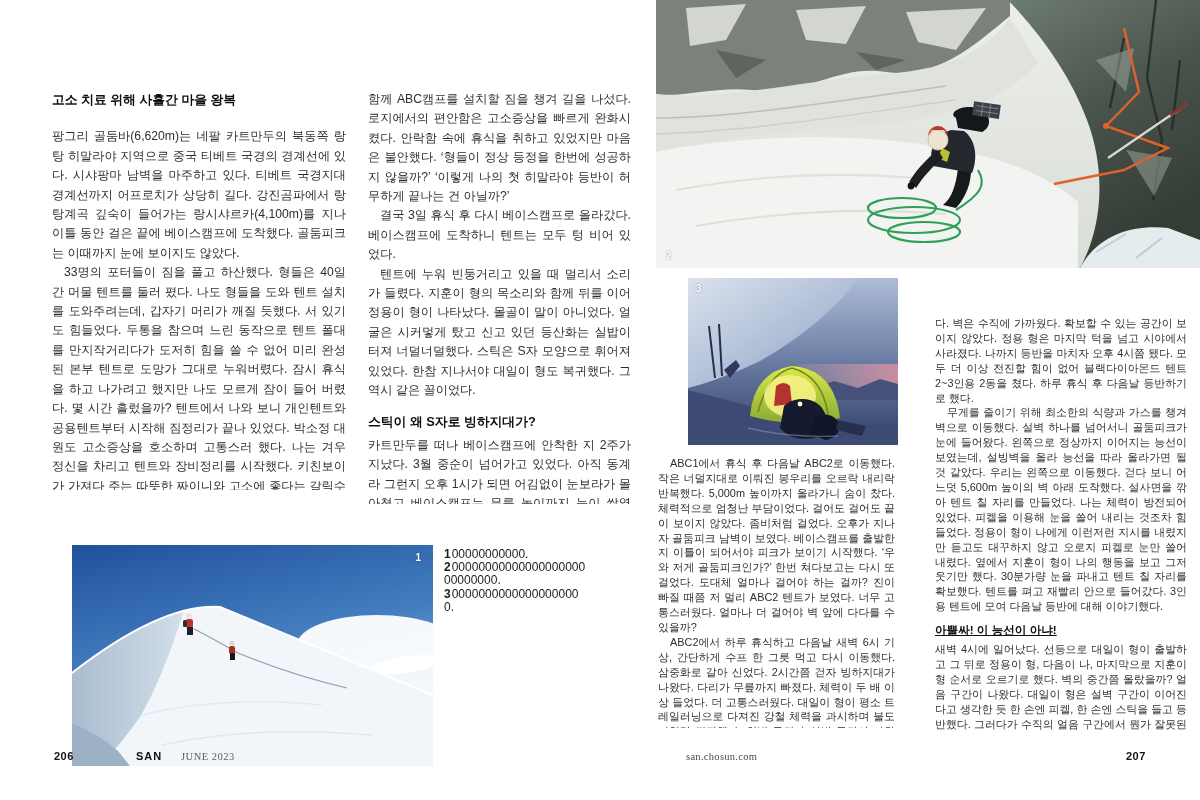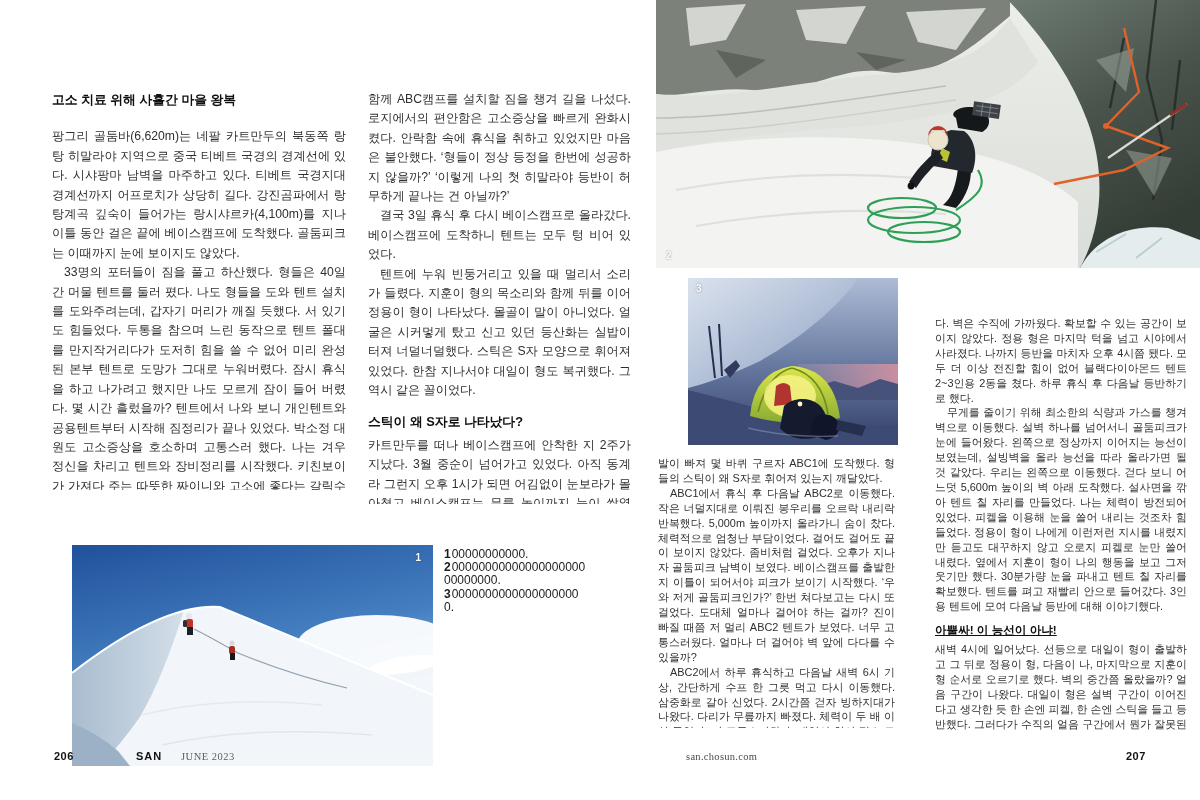--- a/index.html
+++ b/index.html
@@ -36,21 +36,21 @@
     <h3 class="sub">고소 치료 위해 사흘간 마을 왕복</h3>
     <p>팡그리 골둠바(6,620m)는 네팔 카트만두의 북동쪽 랑탕 히말라야 지역으로 중국 티베트 국경의 경계선에 있다. 시샤팡마 남벽을 마주하고 있다. 티베트 국경지대 경계선까지 어프로치가 상당히 길다. 강진곰파에서 랑탕계곡 깊숙이 들어가는 랑시샤르카(4,100m)를 지나 이틀 동안 걸은 끝에 베이스캠프에 도착했다. 골둠피크는 이때까지 눈에 보이지도 않았다.</p>
     <p class="ind">33명의 포터들이 짐을 풀고 하산했다. 형들은 40일간 머물 텐트를 둘러 폈다. 나도 형들을 도와 텐트 설치를 도와주려는데, 갑자기 머리가 깨질 듯했다. 서 있기도 힘들었다. 두통을 참으며 느린 동작으로 텐트 폴대를 만지작거리다가 도저히 힘을 쓸 수 없어 미리 완성된 본부 텐트로 도망가 그대로 누워버렸다. 잠시 휴식을 하고 나가려고 했지만 나도 모르게 잠이 들어 버렸다. 몇 시간 흘렀을까? 텐트에서 나와 보니 개인텐트와 공용텐트부터 시작해 짐정리가 끝나 있었다. 박소정 대원도 고소증상을 호소하며 고통스러 했다. 나는 겨우 정신을 차리고 텐트와 장비정리를 시작했다. 키친보이가 가져다 주는 따뜻한 짜이니와 고소에 좋다는 갈릭수프를 마시며 베이스캠프에 적응하기 시작했다.</p>
 
   </section>
 
   <section class="col c12" style="left:368px;top:90px;width:263px;height:414px;">
     <p>함께 ABC캠프를 설치할 짐을 챙겨 길을 나섰다. 로지에서의 편안함은 고소증상을 빠르게 완화시켰다. 안락함 속에 휴식을 취하고 있었지만 마음은 불안했다. ‘형들이 정상 등정을 한번에 성공하지 않을까?’ ‘이렇게 나의 첫 히말라야 등반이 허무하게 끝나는 건 아닐까?’</p>
     <p class="ind">결국 3일 휴식 후 다시 베이스캠프로 올라갔다. 베이스캠프에 도착하니 텐트는 모두 텅 비어 있었다.</p>
     <p class="ind">텐트에 누워 빈둥거리고 있을 때 멀리서 소리가 들렸다. 지훈이 형의 목소리와 함께 뒤를 이어 정용이 형이 나타났다. 몰골이 말이 아니었다. 얼굴은 시커멓게 탔고 신고 있던 등산화는 실밥이 터져 너덜너덜했다. 스틱은 S자 모양으로 휘어져 있었다. 한참 지나서야 대일이 형도 복귀했다. 그 역시 같은 꼴이었다.</p>
-    <h3 class="sub mid">스틱이 왜 S자로 나타났다?</h3>
+    <h3 class="sub mid">스틱이 왜 S자로 빙하지대가?</h3>
     <p>카트만두를 떠나 베이스캠프에 안착한 지 2주가 지났다. 3월 중순이 넘어가고 있었다. 아직 동계라 그런지 오후 1시가 되면 어김없이 눈보라가 몰아쳤고 베이스캠프는 무릎 높이까지 눈이 쌓였다. 형들도 이렇게 눈이 많이 오는 날씨는 처음이라며 동계시즌 등반은 험난하다고 말했다.</p>
 
   </section>
 
   <figure class="photo" style="left:72px;top:545px;width:361px;height:221px;margin:0;">
     <svg width="361" height="221" viewBox="0 0 361 221">
       <defs>
         <linearGradient id="sky1" x1="0" y1="0" x2="0.35" y2="1">
           <stop offset="0" stop-color="#20519c"></stop>
             <stop offset="0.55" stop-color="#447ec0"></stop>
@@ -183,21 +183,20 @@
       <path d="M96,128 C104,120 120,118 130,126 C140,134 142,150 132,158 C116,164 100,160 92,150 Z" fill="#151a2e"></path>
       <path d="M126,140 C134,134 146,136 150,144 C154,152 148,160 138,162 L122,156 Z" fill="#10152a"></path>
       <circle cx="112" cy="126" r="2.4" fill="#fff8c8"></circle>
       <path d="M150,142 l28,6 l-4,10 l-26,-6 Z" fill="#25304f"></path>
       <path d="M60,150 Q100,160 150,158" stroke="#8fa0c4" stroke-width="1.4" fill="none" opacity="0.5"></path>
     </svg>
     <span class="pnum" style="left:8px;top:6px;">3</span>
   </figure>
 
   <section class="col c34" style="left:658px;top:456px;width:237px;height:272px;">
-    <p>발이 빠져 몇 바퀴 구르자 ABC1에 도착했다. 형들의 스틱이 왜 S자로 휘어져 있는지 깨달았다.</p>
     <p class="ind">ABC1에서 휴식 후 다음날 ABC2로 이동했다. 작은 너덜지대로 이뤄진 봉우리를 오르락 내리락 반복했다. 5,000m 높이까지 올라가니 숨이 찼다. 체력적으로 엄청난 부담이었다. 걸어도 걸어도 끝이 보이지 않았다. 좀비처럼 걸었다. 오후가 지나자 골둠피크 남벽이 보였다. 베이스캠프를 출발한 지 이틀이 되어서야 피크가 보이기 시작했다. ‘우와 저게 골둠피크인가?’ 한번 쳐다보고는 다시 또 걸었다. 도대체 얼마나 걸어야 하는 걸까? 진이 빠질 때쯤 저 멀리 ABC2 텐트가 보였다. 너무 고통스러웠다. 얼마나 더 걸어야 벽 앞에 다다를 수 있을까?</p>
     <p class="ind">ABC2에서 하루 휴식하고 다음날 새벽 6시 기상, 간단하게 수프 한 그릇 먹고 다시 이동했다. 삼중화로 갈아 신었다. 2시간쯤 걷자 빙하지대가 나왔다. 다리가 무릎까지 빠졌다. 체력이 두 배 이상 들었다. 더 고통스러웠다. 대일이 형이 평소 트레일러닝으로 다져진 강철 체력을 과시하며 불도저처럼 전진했다. 청빙 구간과 설벽 구간이 나왔다. 정용 형이 먼저 나갔다. 우리는 고개를 눈 속에 처박고 가쁜 숨을 몰아쉬었다.</p>
 
   </section>
 
   <section class="col c34" style="left:903px;top:316px;width:252px;height:414px;margin-left:32px;">
     <p>다. 벽은 수직에 가까웠다. 확보할 수 있는 공간이 보이지 않았다. 정용 형은 마지막 턱을 넘고 시야에서 사라졌다. 나까지 등반을 마치자 오후 4시쯤 됐다. 모두 더 이상 전진할 힘이 없어 블랙다이아몬드 텐트 2~3인용 2동을 쳤다. 하루 휴식 후 다음날 등반하기로 했다.</p>
     <p class="ind">무게를 줄이기 위해 최소한의 식량과 가스를 챙겨 벽으로 이동했다. 설벽 하나를 넘어서니 골둠피크가 눈에 들어왔다. 왼쪽으로 정상까지 이어지는 능선이 보였는데, 설빙벽을 올라 능선을 따라 올라가면 될 것 같았다. 우리는 왼쪽으로 이동했다. 걷다 보니 어느덧 5,600m 높이의 벽 아래 도착했다. 설사면을 깎아 텐트 칠 자리를 만들었다. 나는 체력이 방전되어 있었다. 피켈을 이용해 눈을 쓸어 내리는 것조차 힘들었다. 정용이 형이 나에게 이런저런 지시를 내렸지만 듣고도 대꾸하지 않고 오로지 피켈로 눈만 쓸어 내렸다. 옆에서 지훈이 형이 나의 행동을 보고 그저 웃기만 했다. 30분가량 눈을 파내고 텐트 칠 자리를 확보했다. 텐트를 펴고 재빨리 안으로 들어갔다. 3인용 텐트에 모여 다음날 등반에 대해 이야기했다.</p>
     <h3 class="sub small">아뿔싸! 이 능선이 아냐!</h3>
     <p>새벽 4시에 일어났다. 선등으로 대일이 형이 출발하고 그 뒤로 정용이 형, 다음이 나, 마지막으로 지훈이 형 순서로 오르기로 했다. 벽의 중간쯤 올랐을까? 얼음 구간이 나왔다. 대일이 형은 설벽 구간이 이어진다고 생각한 듯 한 손엔 피켈, 한 손엔 스틱을 들고 등반했다. 그러다가 수직의 얼음 구간에서 뭔가 잘못된 것을 감지했는지 대일 형의 몸짓이 다급해졌다. 그는 피켈을 찍고 자세를 취하려는 순간 추락했다. 정용 형은 추락하는 대일이 형의 자일을 잡기 위해 피켈로 벽을 타격했다. 대일이 형은 10m쯤 추락하다가 눈 사면에 부딪친 다음 통통 튀기며 다시 아래로 굴러 떨어졌다. 그렇게 20m 더 추락하다가 안자일렌으로 확보를 보던 정용이 형의 피켈에 체중이 실리면서 멈췄다. 대일이 형은 괜찮다고 소리쳤다. 대일이 형은 설사면을 올라 내</p>

